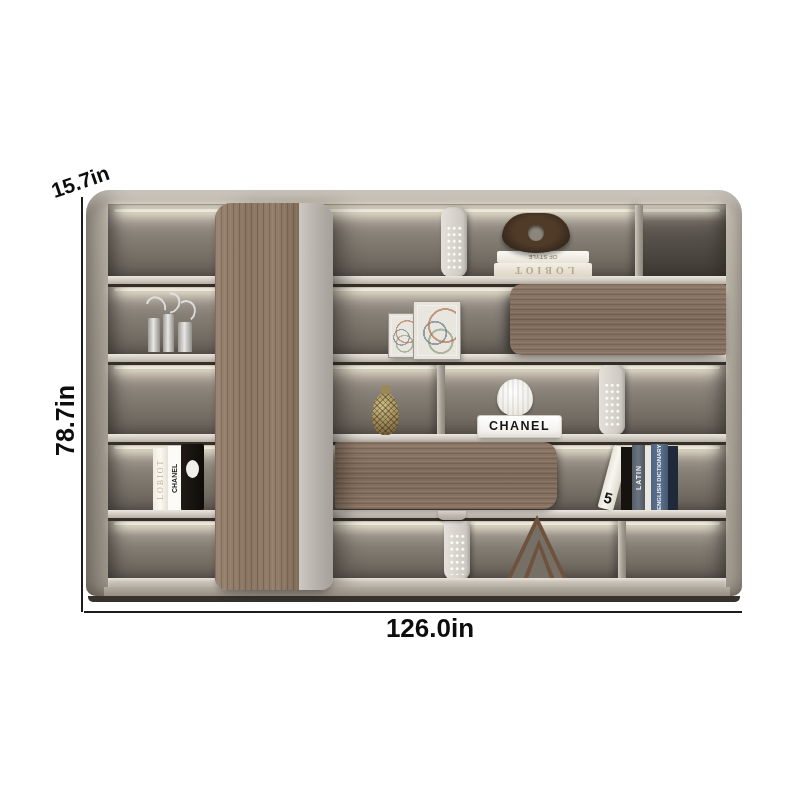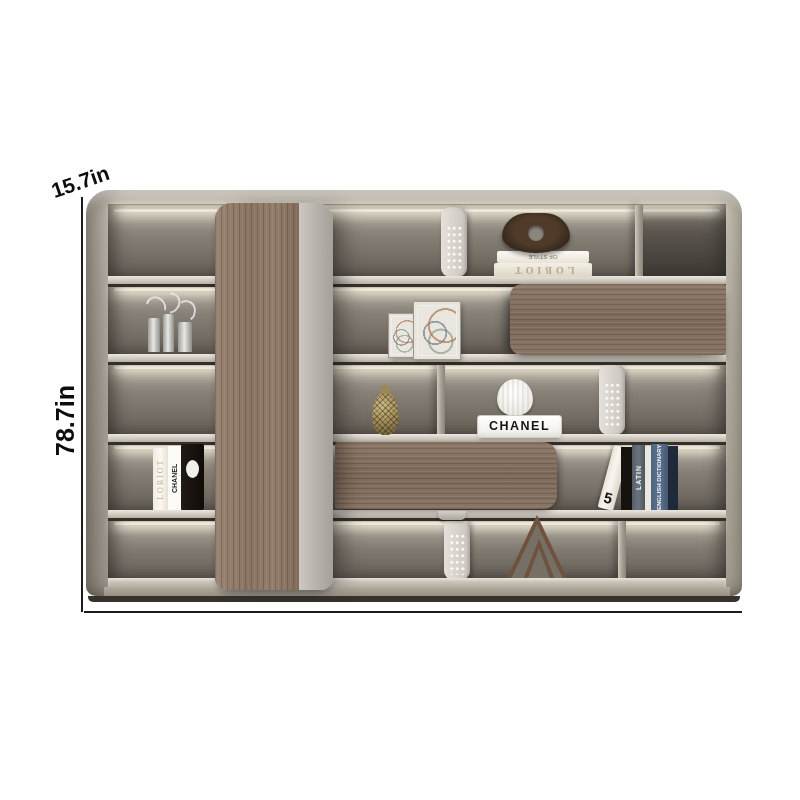--- a/index.html
+++ b/index.html
@@ -206,14 +206,15 @@
 
   <div class="abs tall-door">
     <div class="abs wood-v" style="left:0;top:0;width:84px;height:100%;"></div>
     <div class="abs gray-part"></div>
   </div>
 
   <div class="abs line-v"></div>
   <div class="abs line-h"></div>
   <div class="abs dim dim-depth">15.7in</div>
   <div class="abs dim dim-height">78.7in</div>
+  <div class="abs dim dim-width">126.0in</div>
 
 </div>
 
 </body></html>

